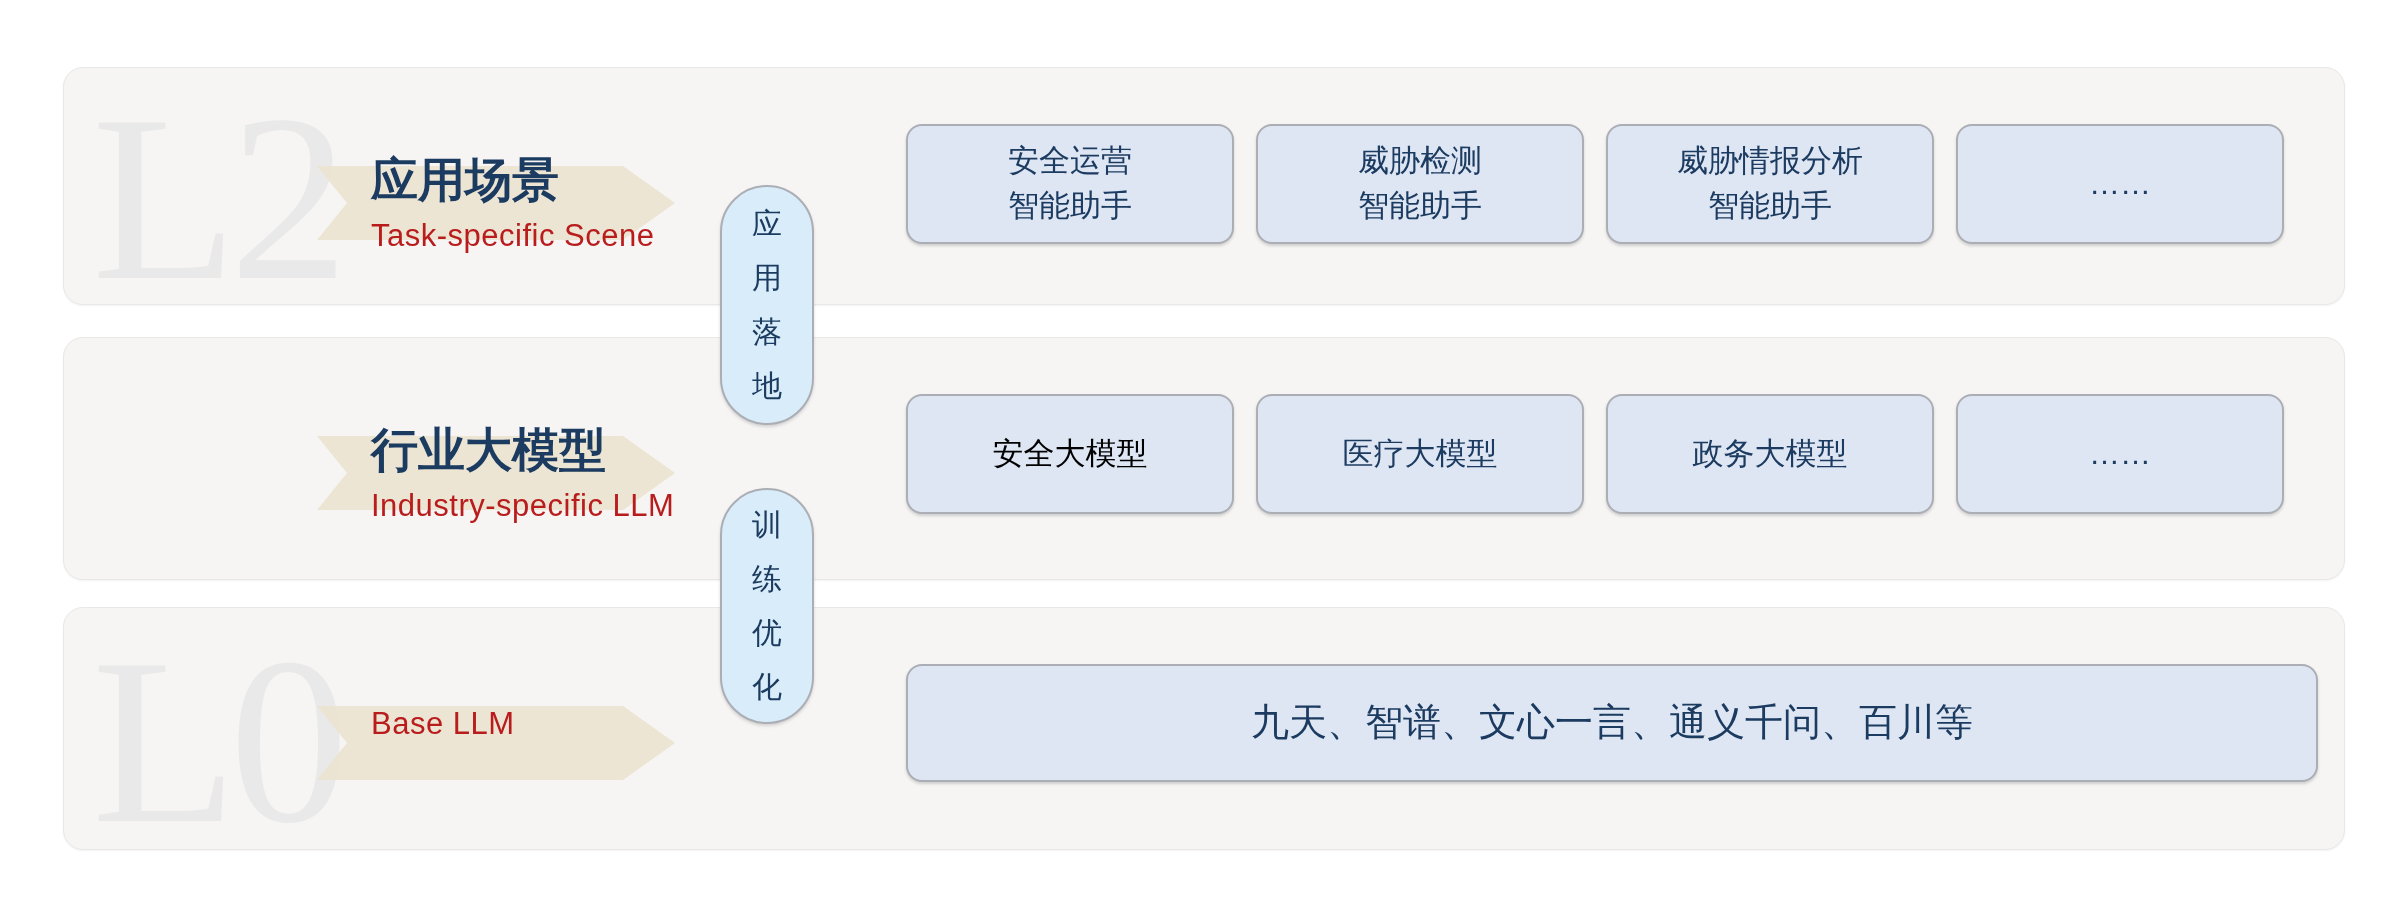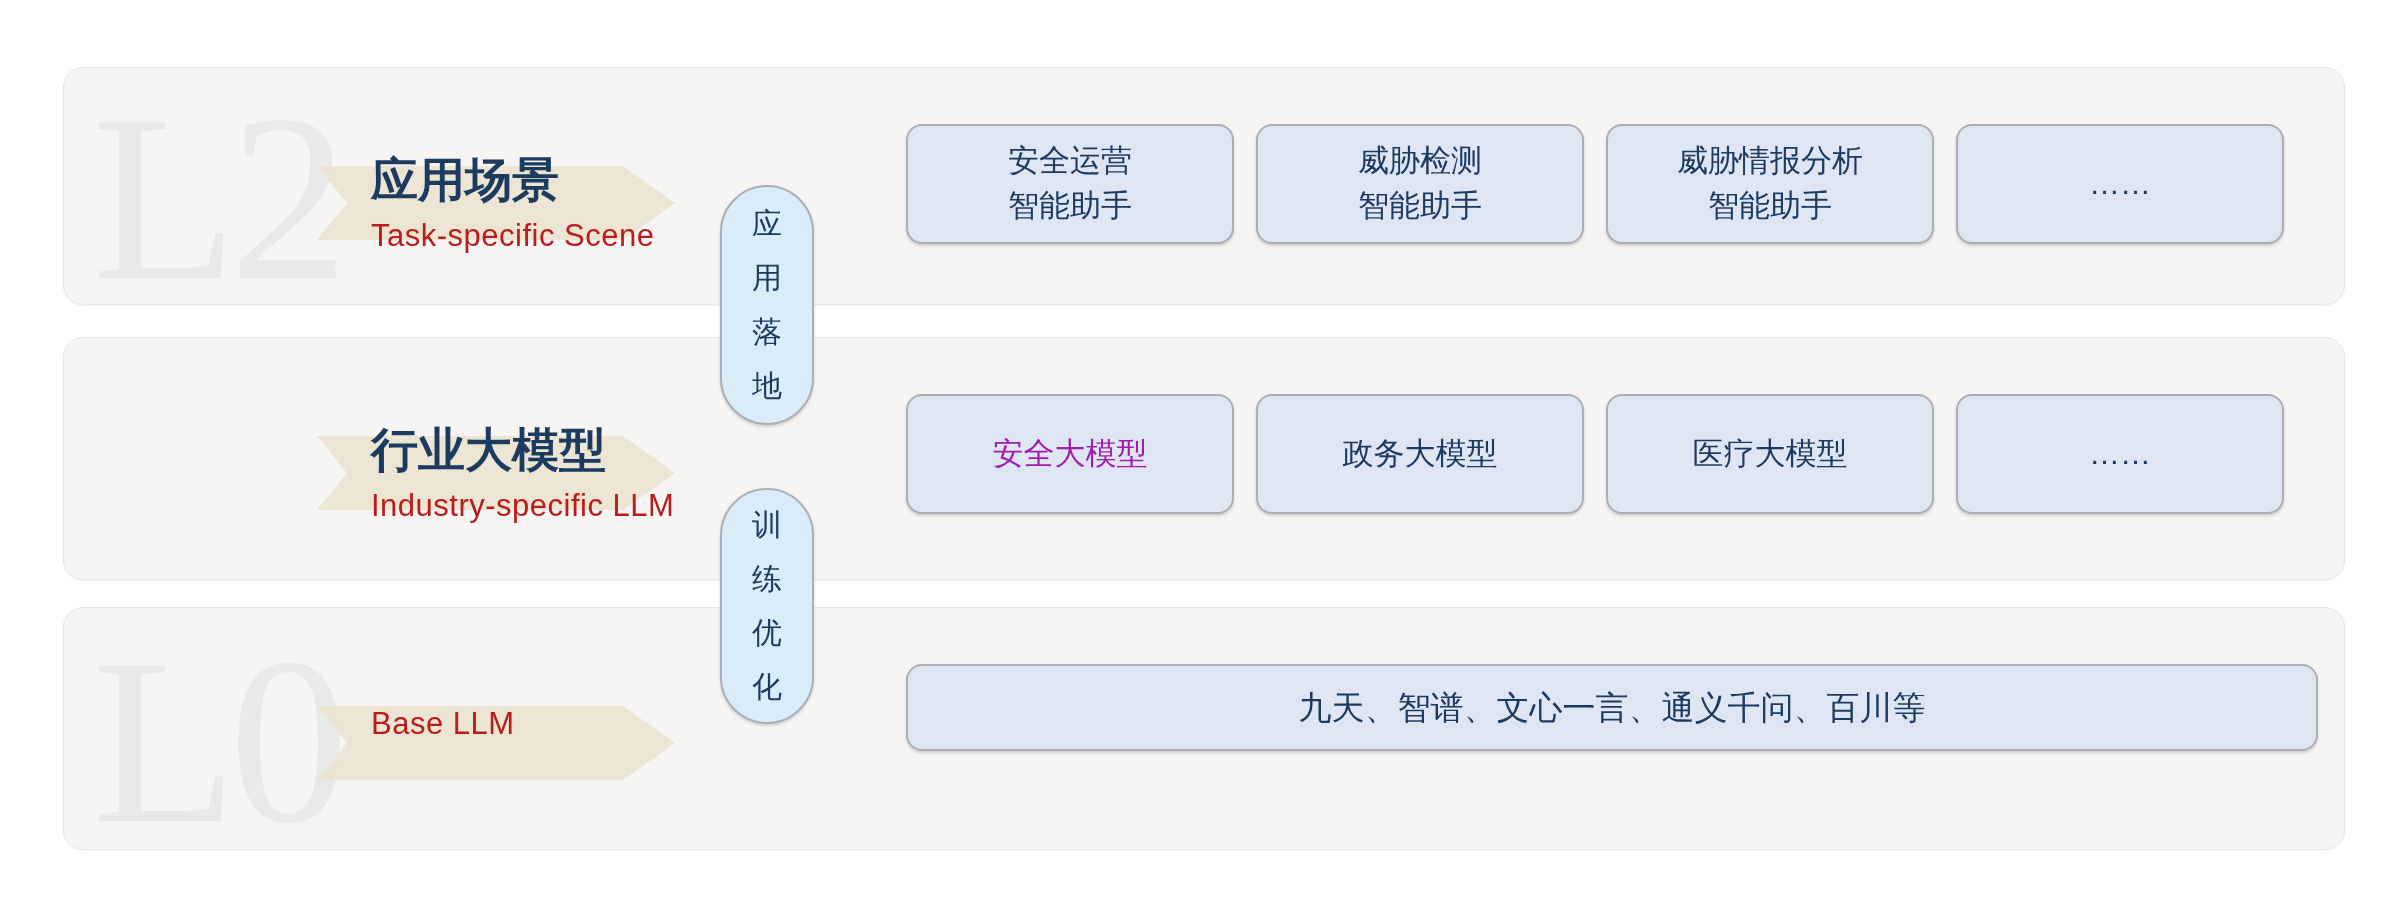--- a/index.html
+++ b/index.html
@@ -93,25 +93,25 @@
     display: flex;
     align-items: center;
     justify-content: center;
     text-align: center;
     font-size: 31px;
     line-height: 1.45;
     color: #1c3b60;
     white-space: pre-line;
     box-sizing: border-box;
   }
-  .box.highlight { color: #a21caf; text-align: center; }
+  .box.highlight { color: #000000; text-align: center; }
   .box.wide {
     width: 1412px;
-    height: 87px;
-    font-size: 33px;
+    height: 118px;
+    font-size: 38px;
   }
 
   
   .pill {
     position: absolute;
     left: 720px;
     width: 94px;
     background: #d9ecf9;
     border: 2px solid #abaeb5;
     border-radius: 60px;
@@ -154,22 +154,22 @@
   </section>
 
   <section class="panel l1">
     <div class="title-block">
       <div class="banner-arrow"></div>
       <div class="layer-title">行业大模型</div>
       <div class="layer-subtitle">Industry-specific LLM</div>
     </div>
     <div class="box-row">
       <div class="box highlight">安全大模型</div>
+      <div class="box">医疗大模型</div>
       <div class="box">政务大模型</div>
-      <div class="box">医疗大模型</div>
       <div class="box">……</div>
     </div>
   </section>
 
   <section class="panel l0">
     <div class="watermark">L0</div>
     <div class="title-block">
       <div class="banner-arrow"></div>
       <div class="layer-subtitle">Base LLM</div>
     </div>

